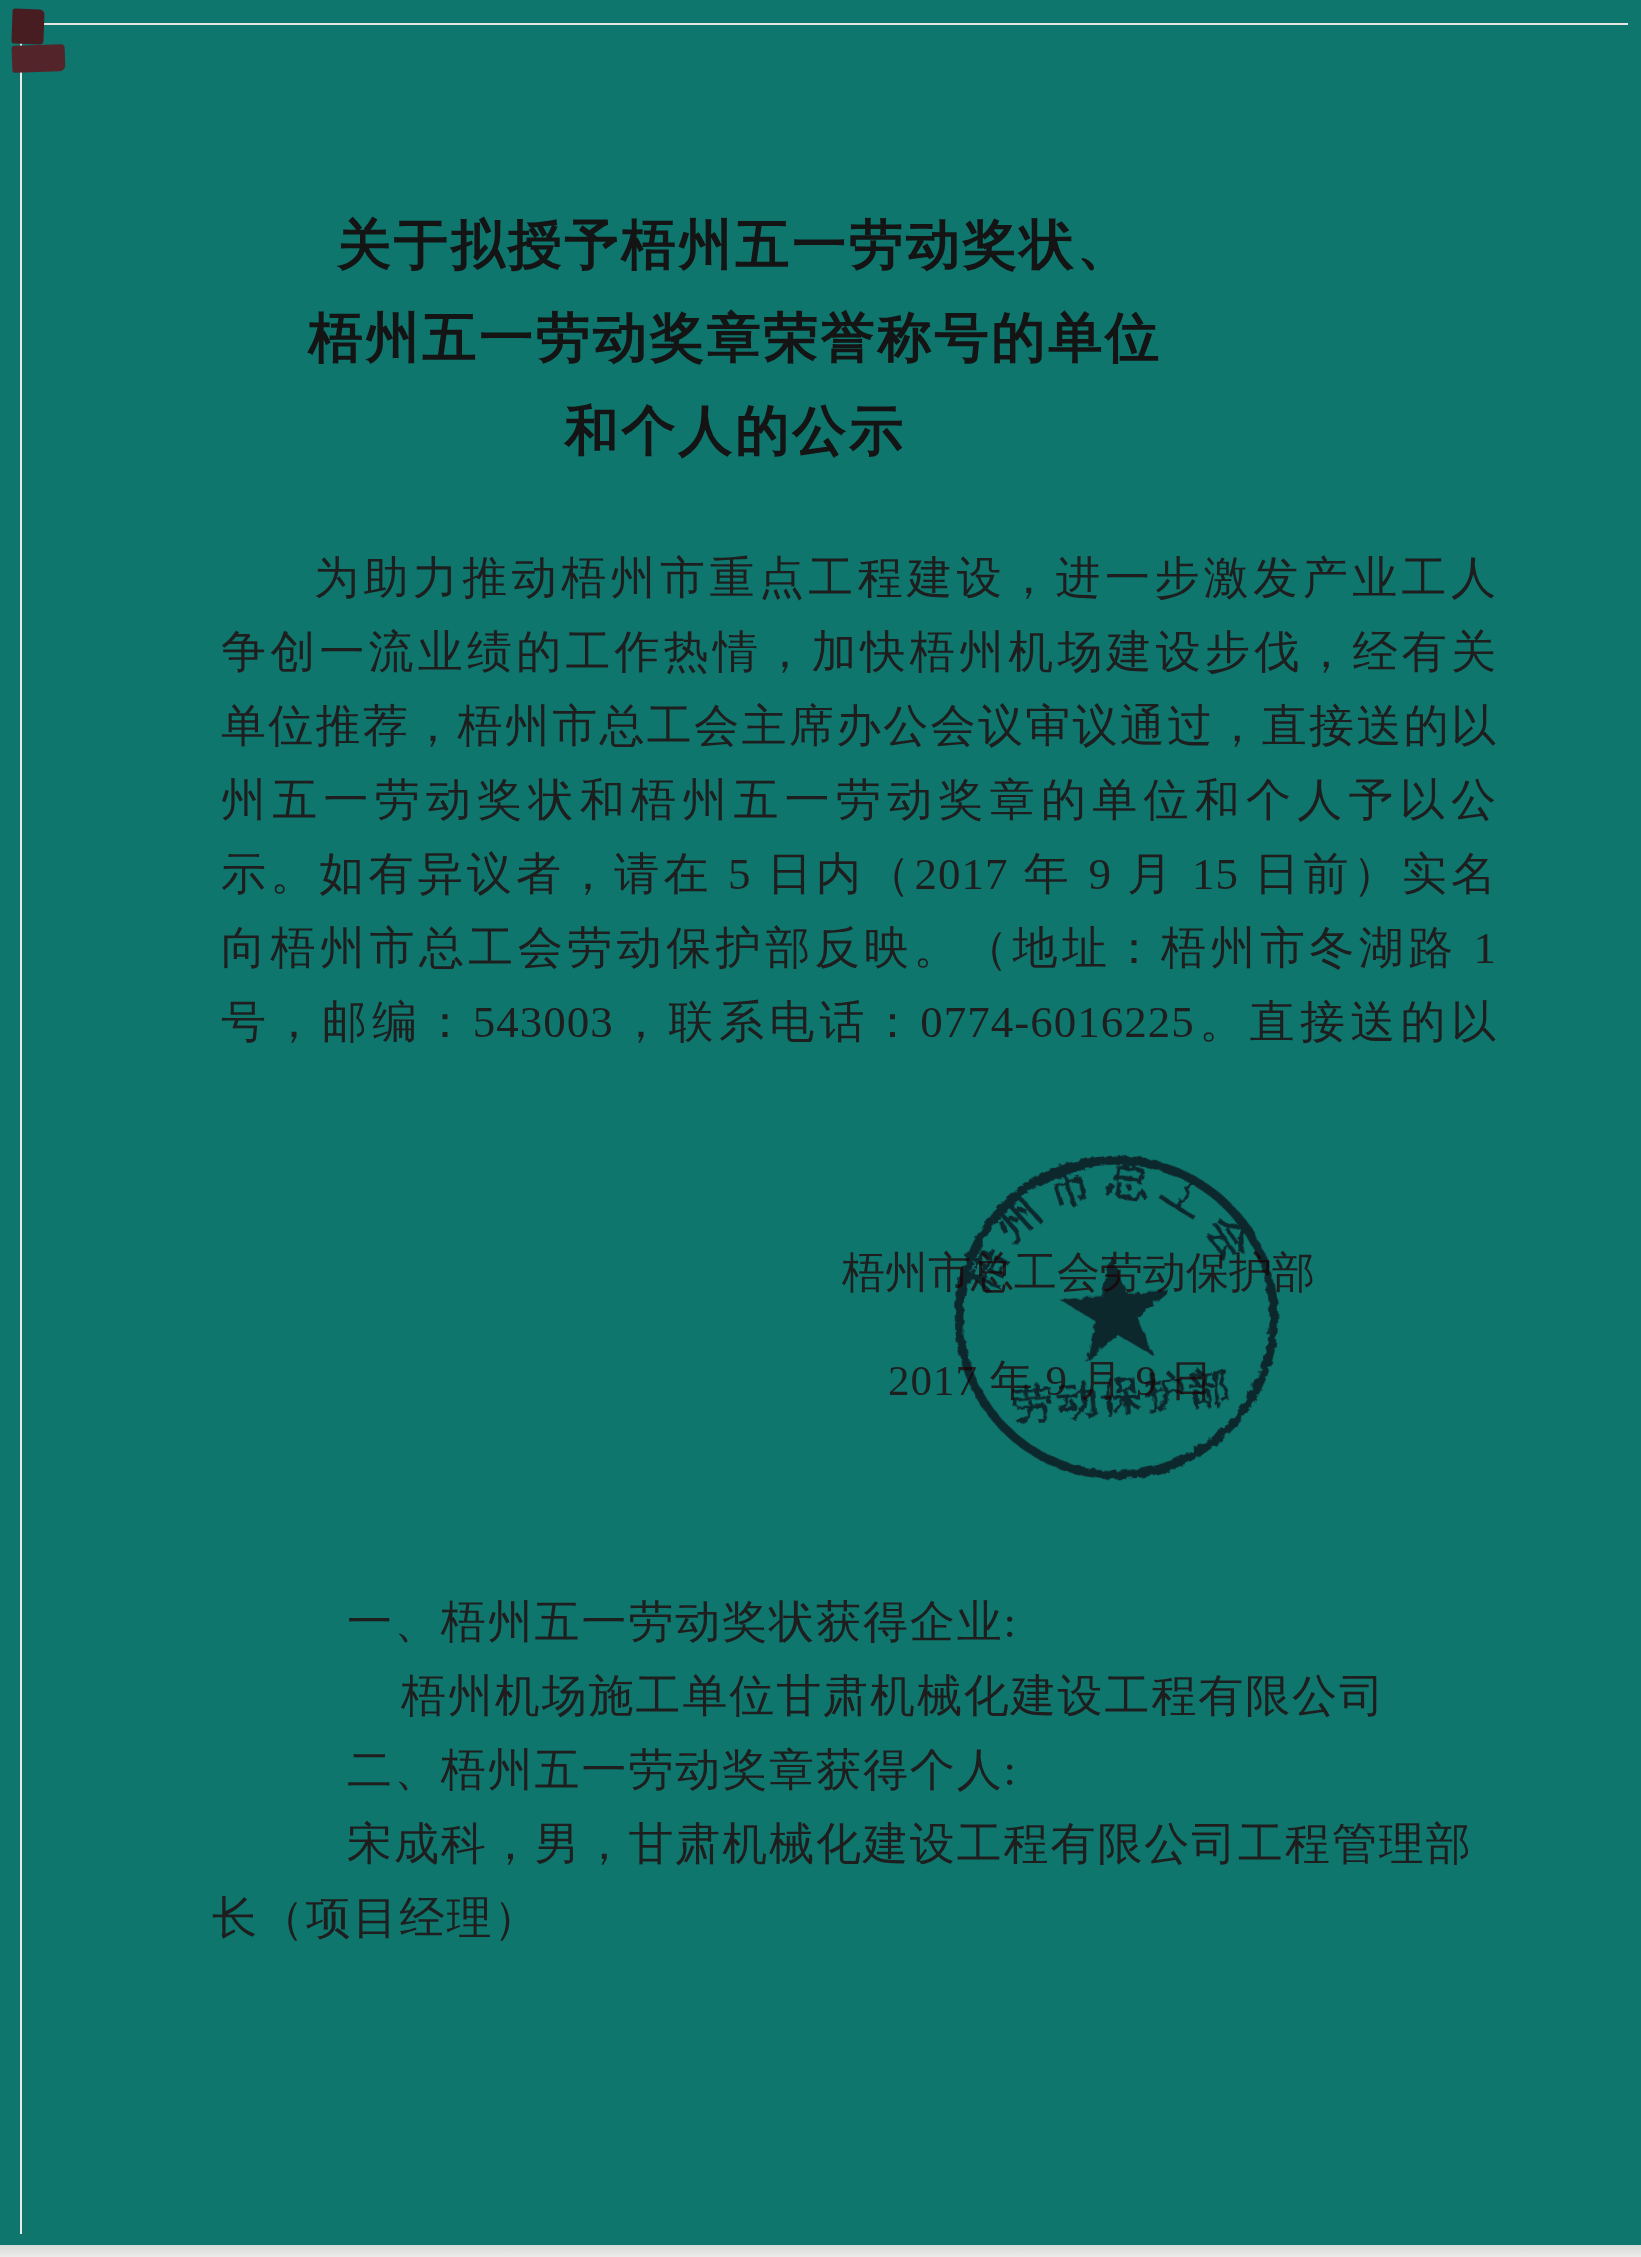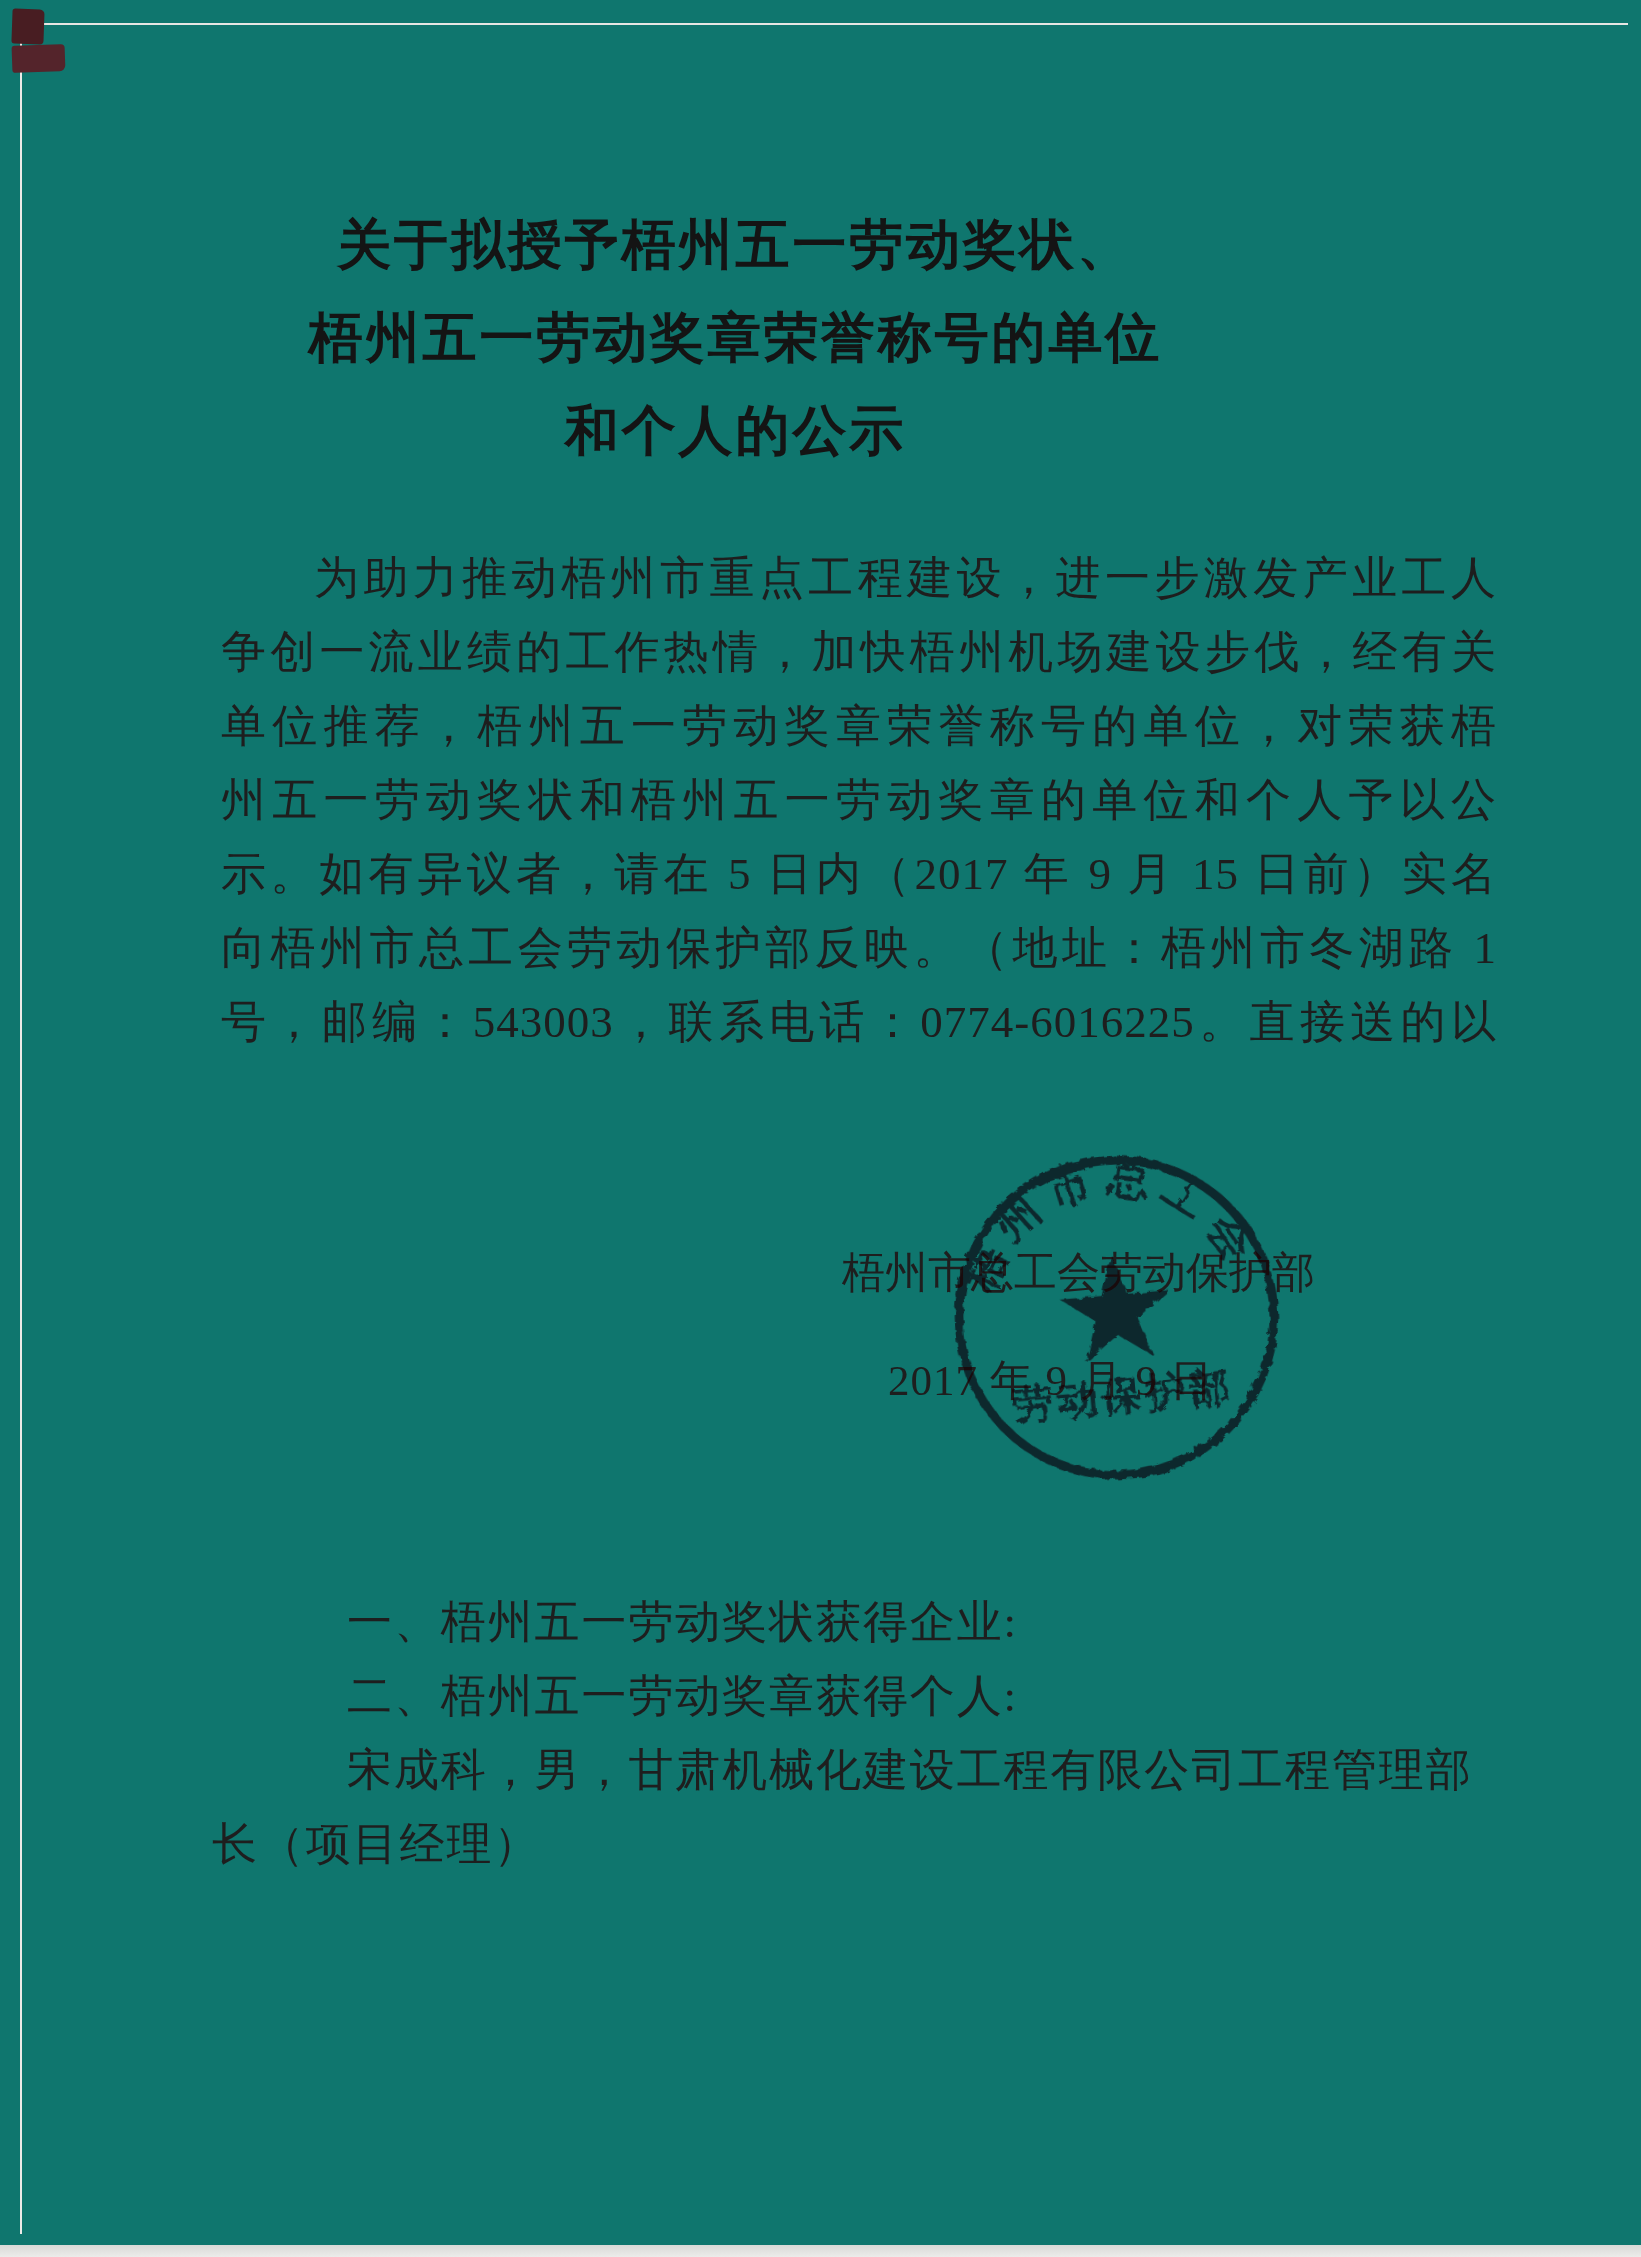--- a/index.html
+++ b/index.html
@@ -62,21 +62,21 @@
 
   <div class="title">
     <div>关于拟授予梧州五一劳动奖状、</div>
     <div>梧州五一劳动奖章荣誉称号的单位</div>
     <div>和个人的公示</div>
   </div>
 
   <div class="body-text">
     <div class="jline indent2">为助力推动梧州市重点工程建设，进一步激发产业工人</div>
     <div class="jline">争创一流业绩的工作热情，加快梧州机场建设步伐，经有关</div>
-    <div class="jline">单位推荐，梧州五一劳动奖章荣誉称号的单位，对荣获梧</div>
+    <div class="jline">单位推荐，梧州市总工会主席办公会议审议通过，直接送的以</div>
     <div class="jline">州五一劳动奖状和梧州五一劳动奖章的单位和个人予以公</div>
     <div class="jline">示。如有异议者，请在 5 日内（2017 年 9 月 15 日前）实名</div>
     <div class="jline">向梧州市总工会劳动保护部反映。（地址：梧州市冬湖路 1</div>
     <div class="jline">号，邮编：543003，联系电话：0774-6016225。直接送的以</div>
   </div>
 
   <div class="sig-org">梧州市总工会劳动保护部</div>
   <div class="sig-date">2017 年 9 月 9 日</div>
 
   <svg class="seal" viewBox="0 0 380 380">
@@ -92,19 +92,20 @@
       <text font-size="44" fill="#c6394d" letter-spacing="12" font-family="Liberation Serif, serif" font-weight="700">
         <textPath href="#sealArc" startOffset="50%" text-anchor="middle">梧州市总工会</textPath>
       </text>
       <polygon fill="#c6394d" points="190,125 203.5,166.4 247.1,166.5 211.9,192.1 225.3,233.5 190,208 154.7,233.5 168.1,192.1 132.9,166.5 176.5,166.4"></polygon>
       <text x="190" y="286" text-anchor="middle" font-size="42" fill="#c6394d" letter-spacing="4" font-family="Liberation Serif, serif" font-weight="700">劳动保护部</text>
     </g>
   </svg>
 
   <div class="list-text">
     <div class="ind-a">一、梧州五一劳动奖状获得企业:</div>
+    <div class="ind-b">梧州机场施工单位甘肃机械化建设工程有限公司</div>
     <div class="ind-a">二、梧州五一劳动奖章获得个人:</div>
     <div class="ind-a">宋成科，男，甘肃机械化建设工程有限公司工程管理部</div>
     <div>长（项目经理）</div>
   </div>
 
 </div>
 
 
 </body></html>

